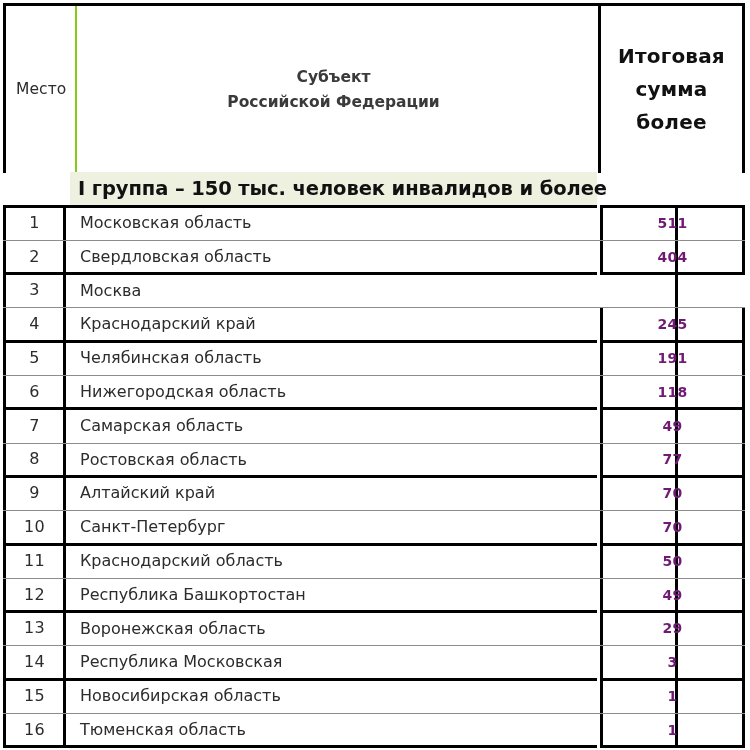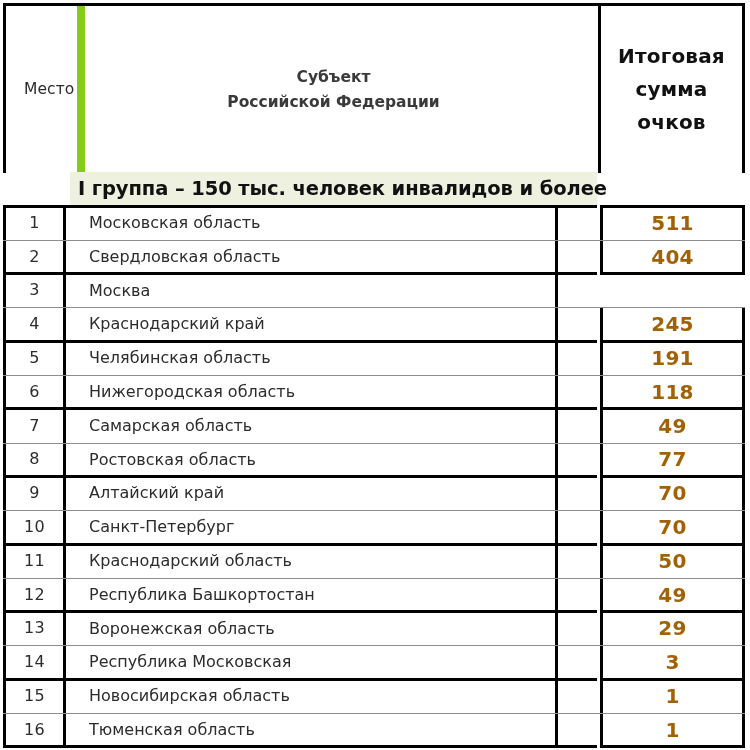--- a/index.html
+++ b/index.html
@@ -39,23 +39,23 @@
   .head-cell {
     position: absolute;
     top: 0;
     height: 100%;
     box-sizing: border-box;
     display: flex;
     align-items: center;
     justify-content: center;
   }
   .head-place {
-    left: 16px;
+    left: 8px;
     width: 63px;
-    border-right: 8px solid #84cc16;
+    border-right: 2px solid #84cc16;
     justify-content: flex-start;
   }
   .head-place-label {
     font-size: 15.5px;
     color: #2b2b2b;
     white-space: nowrap;
     letter-spacing: 0.1px;
     margin-left: 2px;
     line-height: 1;
   }
@@ -145,44 +145,44 @@
   .cell-place-text {
     font-size: 16px;
     color: #2c2c2c;
     line-height: 1;
     letter-spacing: 0.2px;
   }
 
   
   .cell-subject {
     left: 63px;
-    width: 492px;
+    width: 612px;
     justify-content: flex-start;
     border-right: 3px solid #000000;
-    padding-left: 23px;
+    padding-left: 14px;
   }
   .cell-subject-text {
     font-size: 16px;
     color: #2c2c2c;
     line-height: 1.1;
     white-space: nowrap;
   }
 
   
   .cell-score {
     left: 597px;
     width: 145px;
     justify-content: center;
     border-left: 3px solid #000000;
     border-right: 3px solid #000000;
   }
   .cell-score-text {
-    font-size: 20px;
+    font-size: 14px;
     font-weight: 700;
-    color: #a16207;
+    color: #701a75;
     line-height: 1;
     letter-spacing: 0.3px;
   }
 
   
   .rule {
     position: absolute;
     left: 0;
     width: 742px;
     pointer-events: none;
@@ -212,21 +212,21 @@
       <div class="head-subject-label">
         <span>Субъект</span>
         <span>Российской Федерации</span>
       </div>
     </div>
 
     <div class="head-cell head-score">
       <div class="head-score-label">
         <span>Итоговая</span>
         <span>сумма</span>
-        <span>очков</span>
+        <span>более</span>
       </div>
     </div>
 
   </div>
 
   <div class="group-banner"></div>
   <div class="group-banner-text">I группа –  150 тыс. человек инвалидов и более</div>
 
   <div class="grid" id="grid">
       <div class="row">

